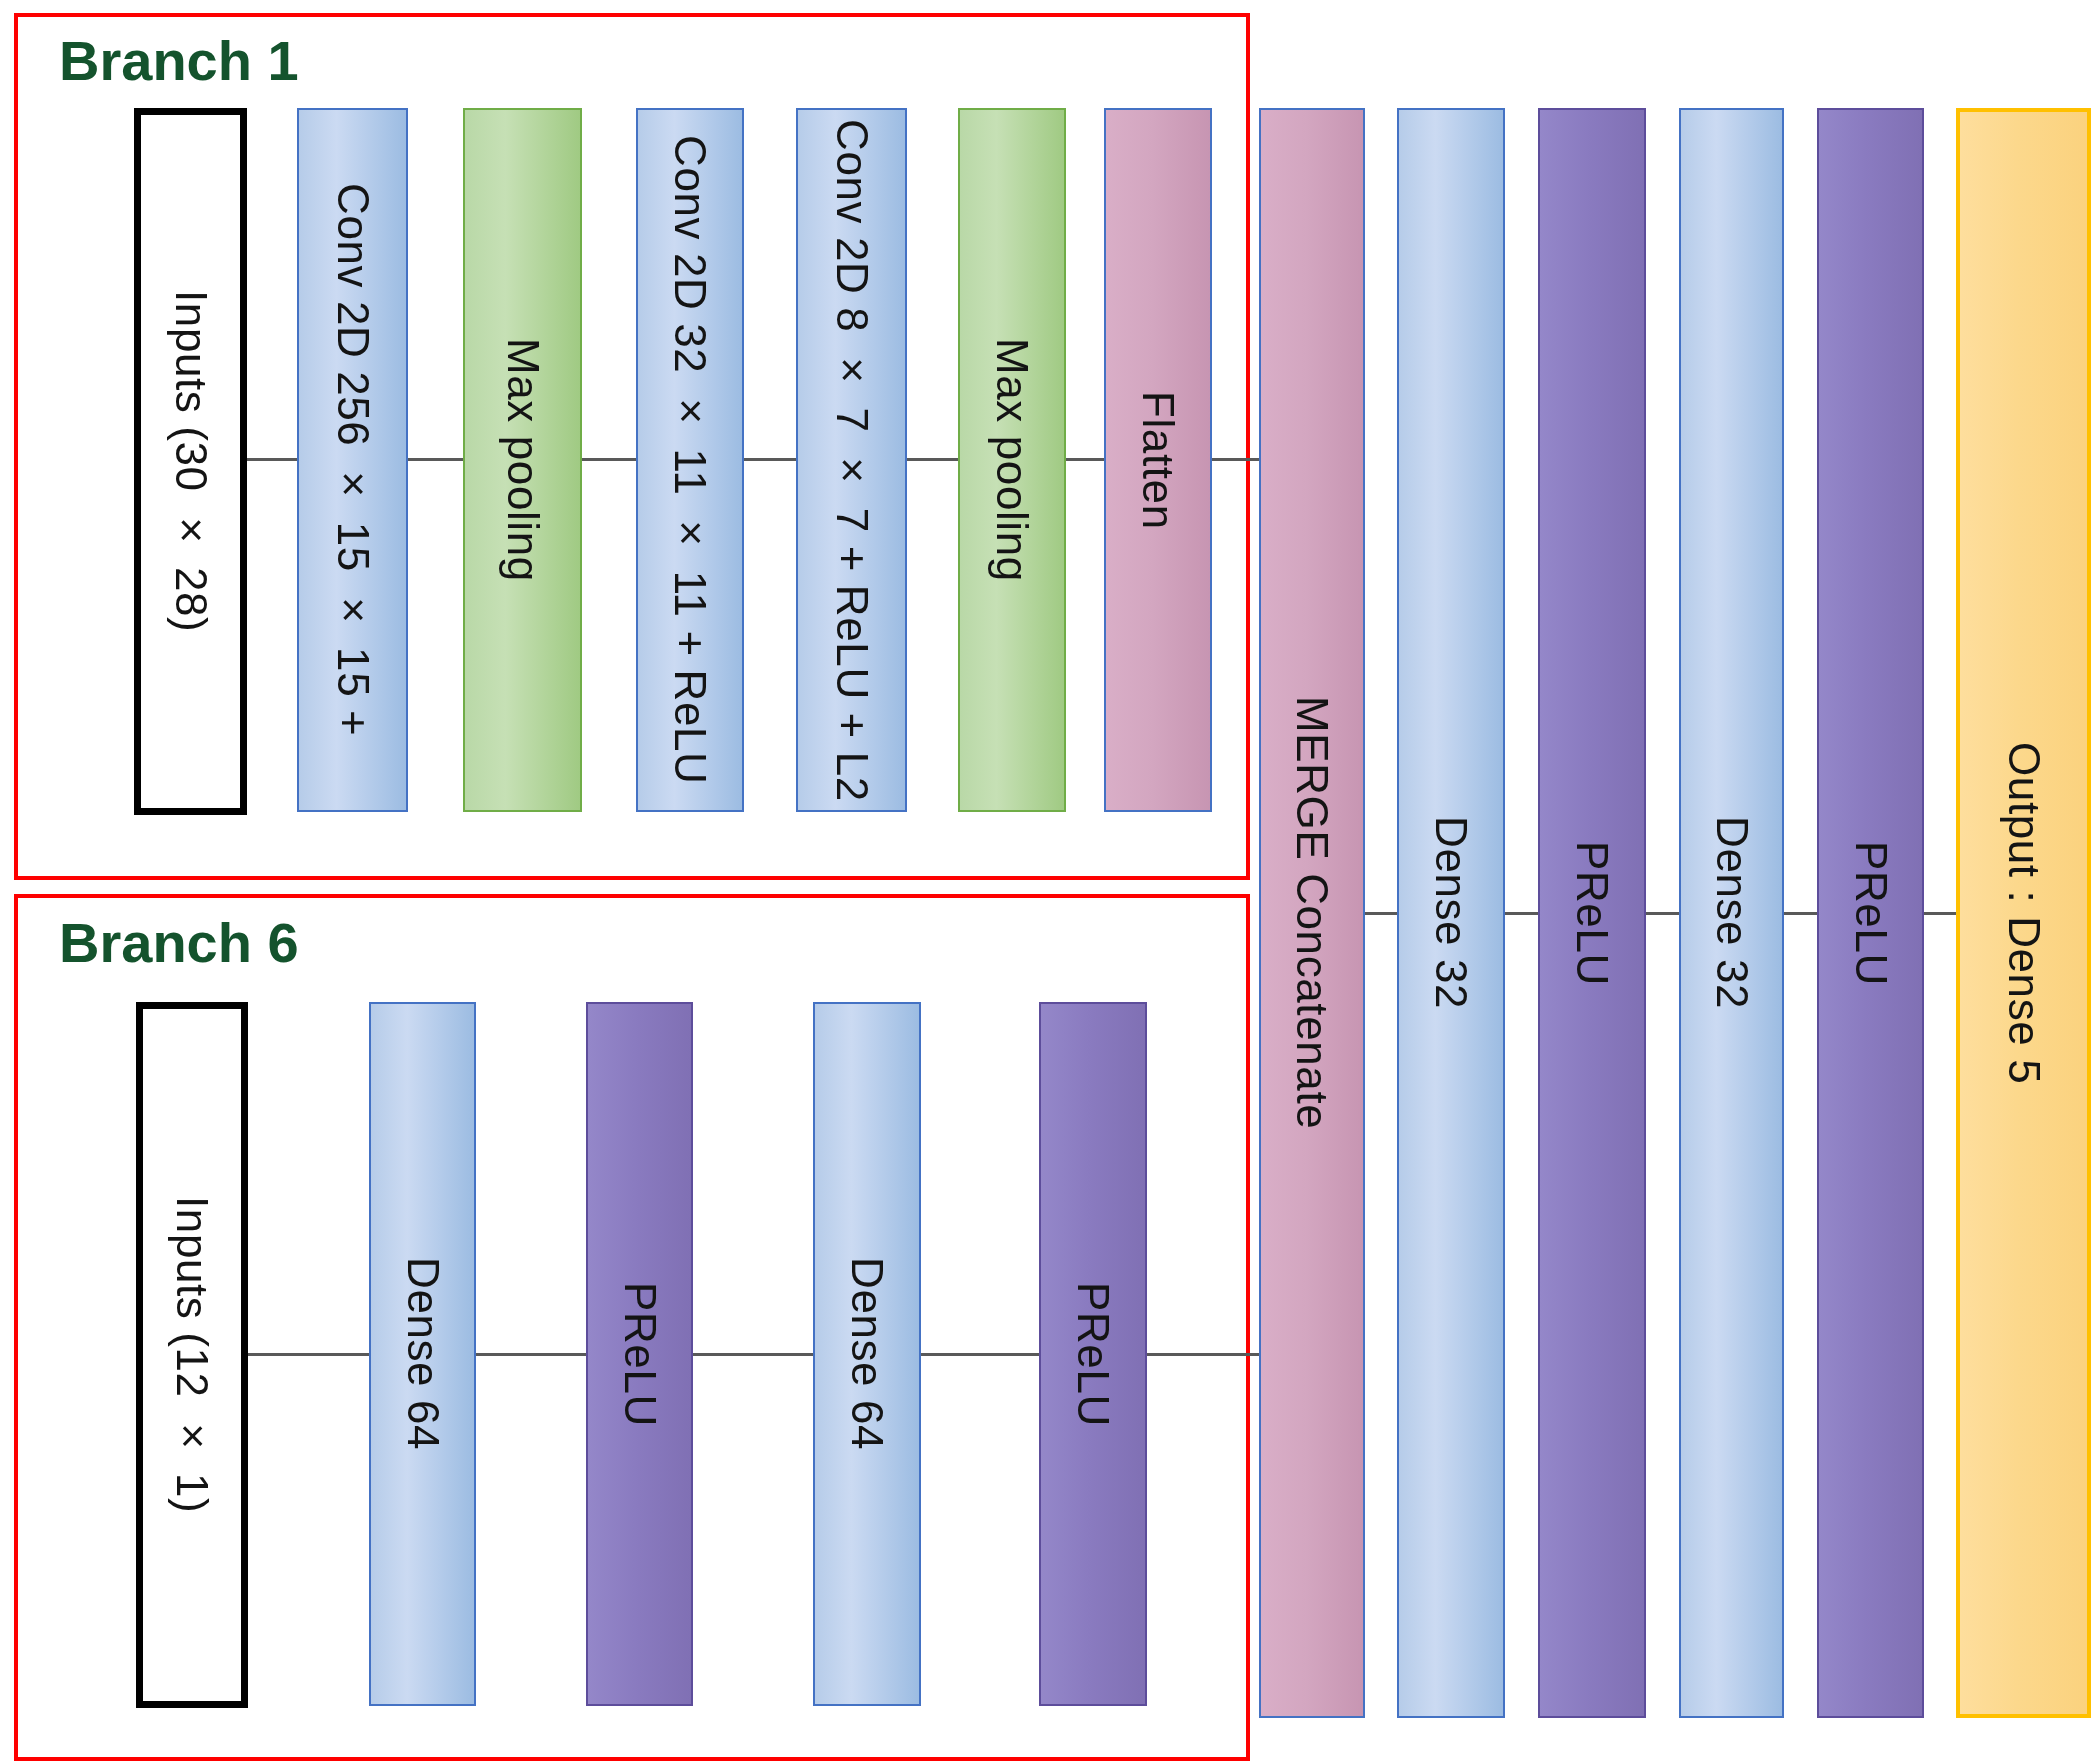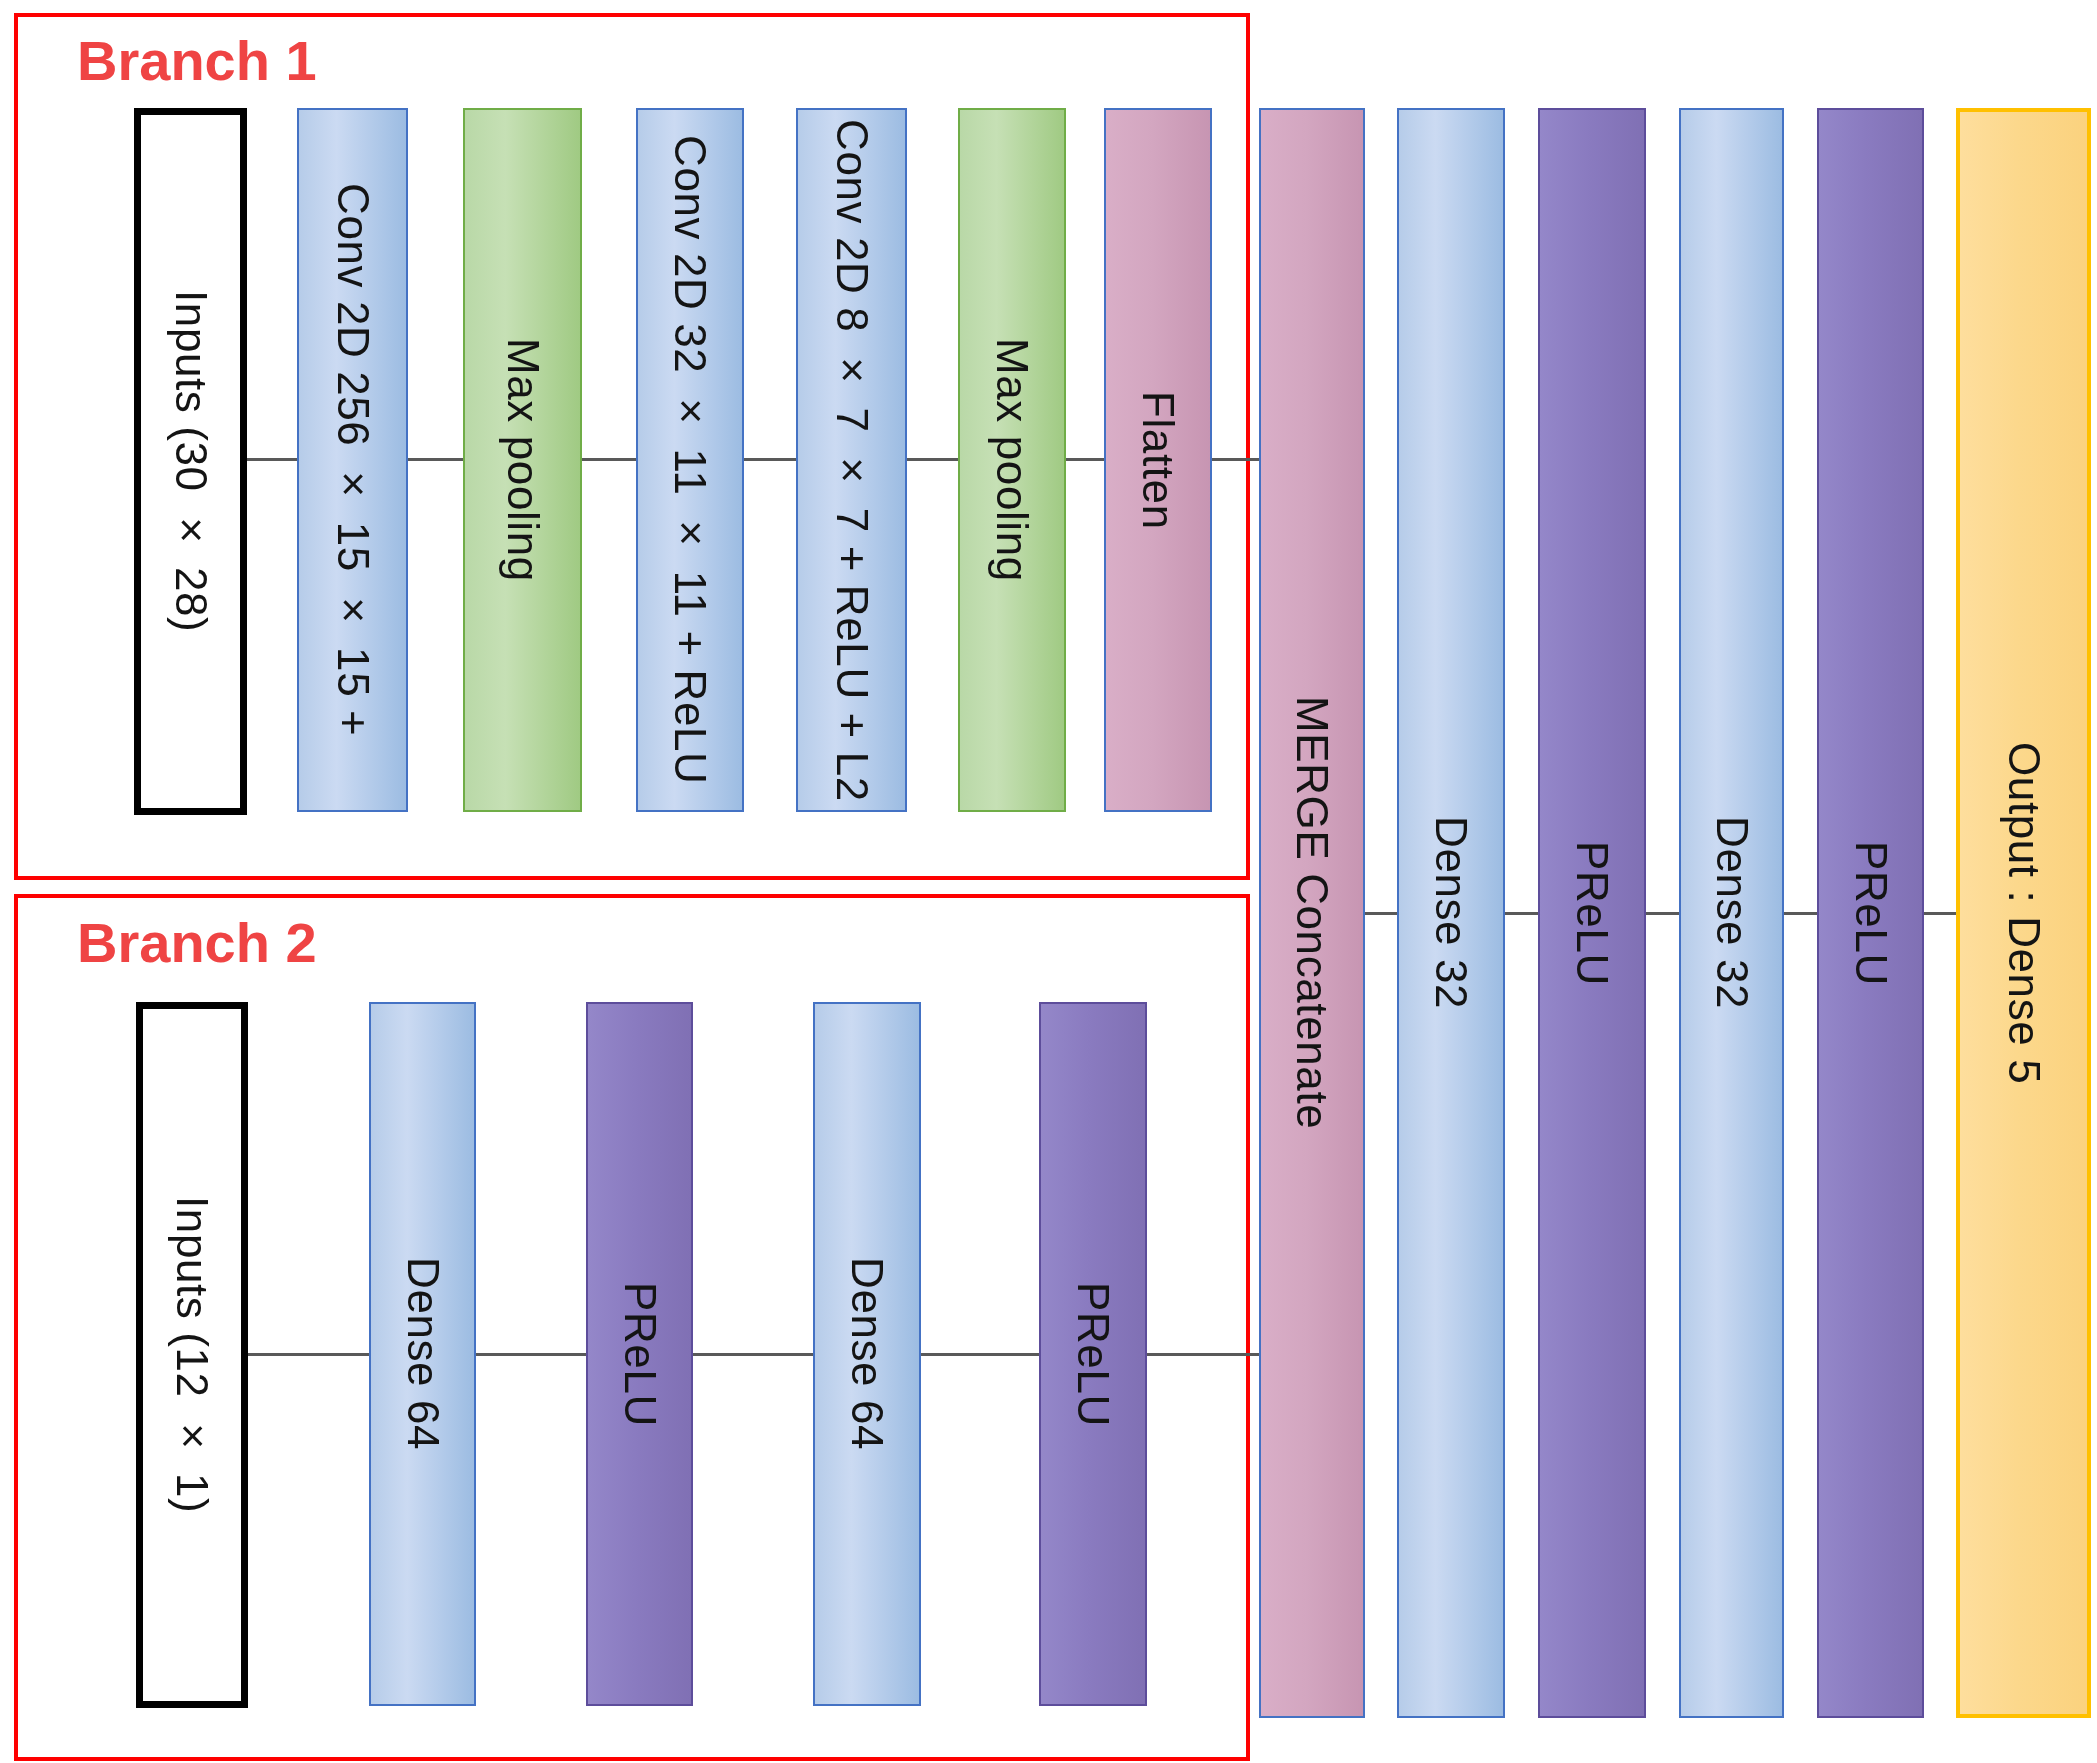--- a/index.html
+++ b/index.html
@@ -1,19 +1,19 @@
 <!DOCTYPE html>
 <html style="font-size:9.3px"><head>
 <meta charset="utf-8">
 <style>
   html,body{margin:0;padding:0;background:#ffffff;}
   .page{position:relative;width:2097px;height:1763px;background:#ffffff;overflow:hidden;
         font-family:"Liberation Sans", sans-serif;}
   .frame{position:absolute;border:4.1px solid #fe0000;background:transparent;z-index:0;}
-  .branch-label{position:absolute;color:#ef4444;font-size:56px;font-weight:bold;z-index:3;white-space:nowrap;margin-left:18px;}
+  .branch-label{position:absolute;color:#14532d;font-size:56px;font-weight:bold;z-index:3;white-space:nowrap;}
   .wire{position:absolute;height:2.9px;background:#595959;z-index:1;}
   .bar{position:absolute;display:flex;align-items:center;justify-content:center;
        box-sizing:border-box;z-index:2;}
   .vtext{writing-mode:vertical-rl;text-orientation:mixed;white-space:nowrap;
          font-size:44px;color:#141414;letter-spacing:0.6px;}
   .bar.input{background:#ffffff;border:7px solid #000000;}
   .bar.conv,.bar.dense{background:linear-gradient(90deg,#b6cce9 0%,#cbdaf2 35%,#9cbce2 100%);
        border:2.3px solid #4472c4;}
   .bar.pool{background:linear-gradient(90deg,#b9d8a7 0%,#c6e0b5 35%,#a0ca83 100%);
        border:2.3px solid #70ad47;}
@@ -26,21 +26,21 @@
 </style>
 </head>
 <body>
 
 <div class="page">
 
   <div class="frame" style="left:14px;top:13px;width:1228px;height:859px;"></div>
   <div class="frame" style="left:14px;top:894px;width:1228px;height:859px;"></div>
 
   <div class="branch-label" style="left:59px;top:28px;">Branch 1</div>
-  <div class="branch-label" style="left:59px;top:910px;">Branch 2</div>
+  <div class="branch-label" style="left:59px;top:910px;">Branch 6</div>
 
   <div class="wire" style="left:245px;top:458px;width:1017px;"></div>
   <div class="wire" style="left:246px;top:1353px;width:1016px;"></div>
   <div class="wire" style="left:1363px;top:912px;width:600px;"></div>
 
   <div class="bar input" style="left:134px;top:108px;width:113px;height:707px;">
     <span class="vtext">Inputs (30 × 28)</span>
   </div>
   <div class="bar conv" style="left:297px;top:108px;width:111px;height:704px;">
     <span class="vtext">Conv 2D 256 × 15 × 15 +</span>

